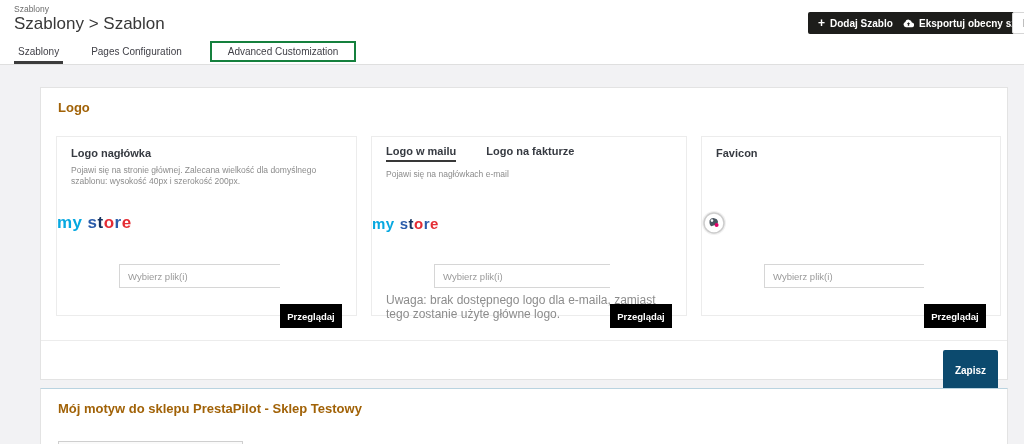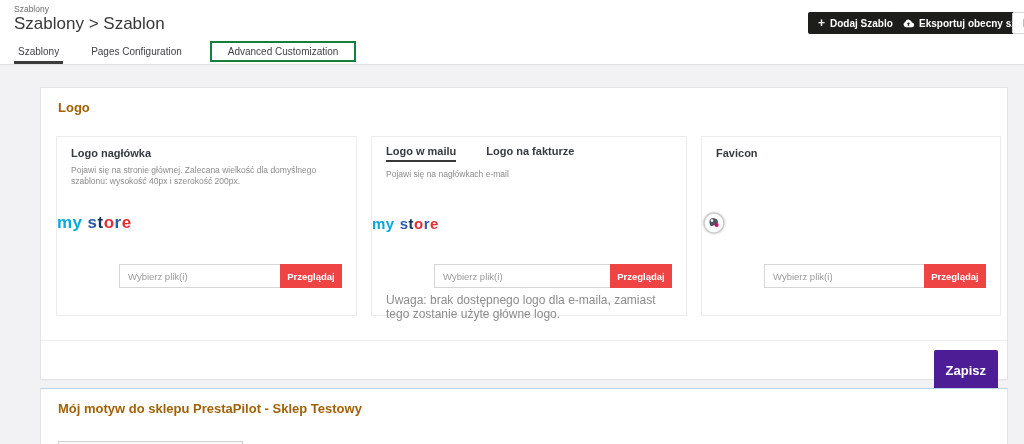--- a/index.html
+++ b/index.html
@@ -50,31 +50,31 @@
 
   .logo-area { position:absolute; left:0; right:0; top:52px; bottom:58px;
     display:flex; align-items:center; }
   .store-logo { font-size:17px; font-weight:700; letter-spacing:.5px; }
   .store-logo .w { margin-right:5px; }
 
   .file-row { position:absolute; left:14px; right:14px; top:127px; height:24px; display:flex;padding-left:48px; }
   .file-input { flex:1; height:24px; border:1px solid #d6d6d6; border-right:none; background:#fff;
     font-size:9.5px; color:#6b6b6b; padding:0 8px; outline:none; font-family:inherit; }
   .file-input::placeholder { color:#9a9a9a; }
-  .btn-browse { width:62px; height:24px; background:#ef4444; color:#fff; border:none;
-    font-size:9.5px; font-weight:700; cursor:pointer; font-family:inherit; }
+  .btn-browse { width:62px; height:24px; background:#000000; color:#fff; border:none;
+    font-size:9.5px; font-weight:700; cursor:pointer; font-family:inherit;margin-top:40px; }
   .panel-note { position:absolute; left:14px; right:14px; top:156px; font-size:12px; color:#8c8c8c; }
 
   .favicon-wrap { width:24px; height:24px; border-radius:50%; background:#f1f1f1;
     display:flex; align-items:center; justify-content:center; }
 
   .card-footer { position:absolute; left:0; right:0; bottom:0; height:39px;
     border-top:1px solid #ececec; }
-  .btn-save { position:absolute; right:9px; top:9px; height:40px; background:#4c1d95;
-    color:#fff; border:none; border-radius:2px; font-size:13px; font-weight:700;
+  .btn-save { position:absolute; right:9px; top:9px; height:40px; background:#0c4a6e;
+    color:#fff; border:none; border-radius:2px; font-size:10px; font-weight:700;
     padding:0 12px; cursor:pointer; font-family:inherit; }
 
   
   .card-theme { left:40px; top:388px; width:968px; height:70px; border-top:1px solid #b9d3e0; }
   .theme-thumb { position:absolute; left:17px; top:52px; width:185px; height:30px;
     border:1px solid #cfcfcf; background:#fafafa; }
 </style>
 </head>
 <body>
 

